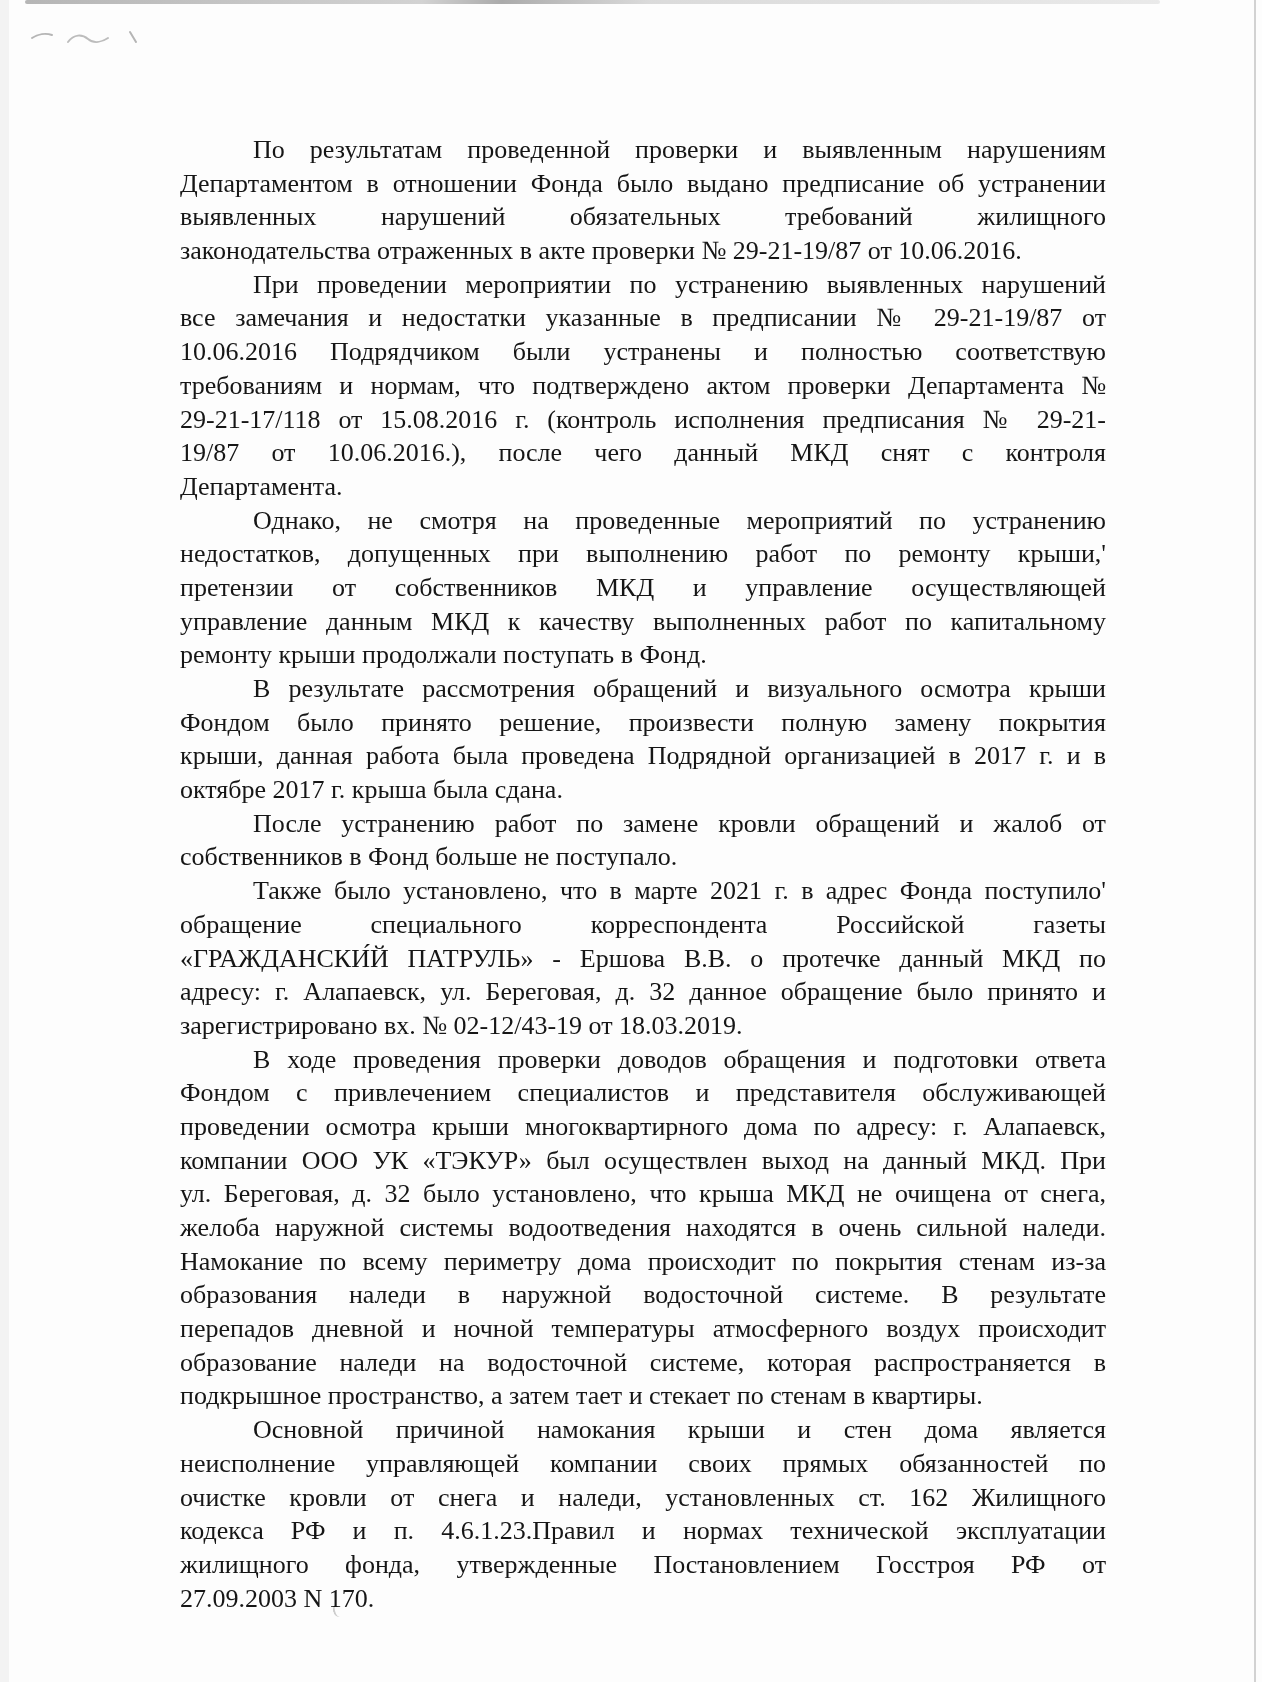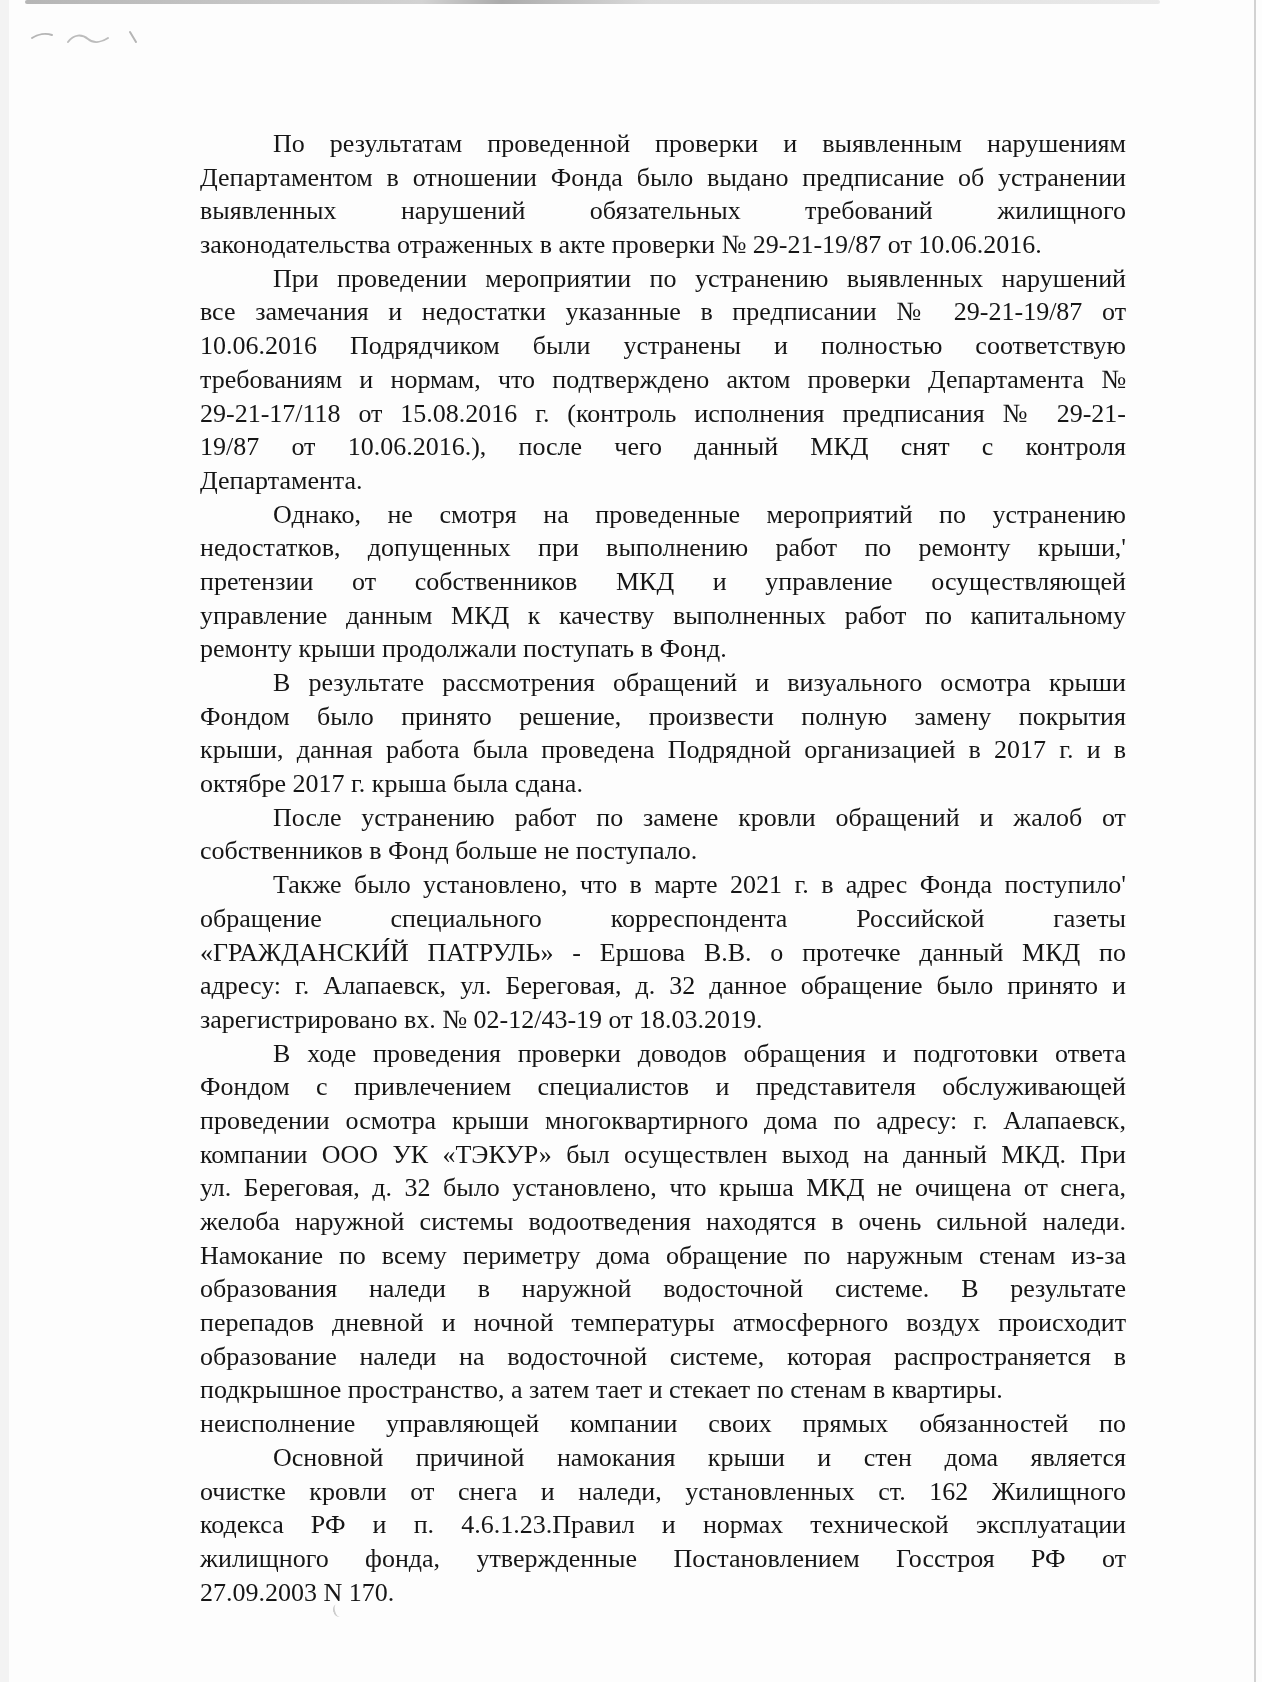--- a/index.html
+++ b/index.html
@@ -44,26 +44,25 @@
     width: 8px; height: 13px;
     border-left: 2px solid #b9b9b9;
     border-radius: 50%;
     opacity: 0.7;
     transform: rotate(-15deg);
   }
   
   .textblock {
     position: absolute;
     left: 180px;
-    top: 127px;
+    top: 133px;
     width: 926px;
     color: #161616;
     font-size: 26px;
     line-height: 33.7px;
-    margin-left: 20px;
   }
   .pline {
     height: 33.7px;
     text-align: justify;
     text-align-last: justify;
     -moz-text-align-last: justify;
     overflow: visible;
   }
   .pline.pfirst {
     text-indent: 73px;
@@ -117,25 +116,25 @@
       <div class="pline">обращение специального корреспондента Российской газеты</div>
       <div class="pline">«ГРАЖДАНСКИ́Й ПАТРУЛЬ» - Ершова В.В. о протечке данный МКД по</div>
       <div class="pline">адресу: г. Алапаевск, ул. Береговая, д. 32 данное обращение было принято и</div>
       <div class="pline plast">зарегистрировано вх. № 02-12/43-19 от 18.03.2019.</div>
       <div class="pline pfirst">В ходе проведения проверки доводов обращения и подготовки ответа</div>
       <div class="pline">Фондом с привлечением специалистов и представителя обслуживающей</div>
       <div class="pline">проведении осмотра крыши многоквартирного дома по адресу: г. Алапаевск,</div>
       <div class="pline">компании ООО УК «ТЭКУР» был осуществлен выход на данный МКД. При</div>
       <div class="pline">ул. Береговая, д. 32 было установлено, что крыша МКД не очищена от снега,</div>
       <div class="pline">желоба наружной системы водоотведения находятся в очень сильной наледи.</div>
-      <div class="pline">Намокание по всему периметру дома обращение по наружным стенам из-за</div>
+      <div class="pline">Намокание по всему периметру дома происходит по покрытия стенам из-за</div>
       <div class="pline">образования наледи в наружной водосточной системе. В результате</div>
       <div class="pline">перепадов дневной и ночной температуры атмосферного воздух происходит</div>
       <div class="pline">образование наледи на водосточной системе, которая распространяется в</div>
       <div class="pline plast">подкрышное пространство, а затем тает и стекает по стенам в квартиры.</div>
+      <div class="pline pfirst">Основной причиной намокания крыши и стен дома является</div>
       <div class="pline">неисполнение управляющей компании своих прямых обязанностей по</div>
-      <div class="pline pfirst">Основной причиной намокания крыши и стен дома является</div>
       <div class="pline">очистке кровли от снега и наледи, установленных ст. 162 Жилищного</div>
       <div class="pline">кодекса РФ и п. 4.6.1.23.Правил и нормах технической эксплуатации</div>
       <div class="pline">жилищного фонда, утвержденные Постановлением Госстроя РФ от</div>
       <div class="pline plast">27.09.2003 N 170.</div>
     </div>
 </div>
 
 </body></html>

